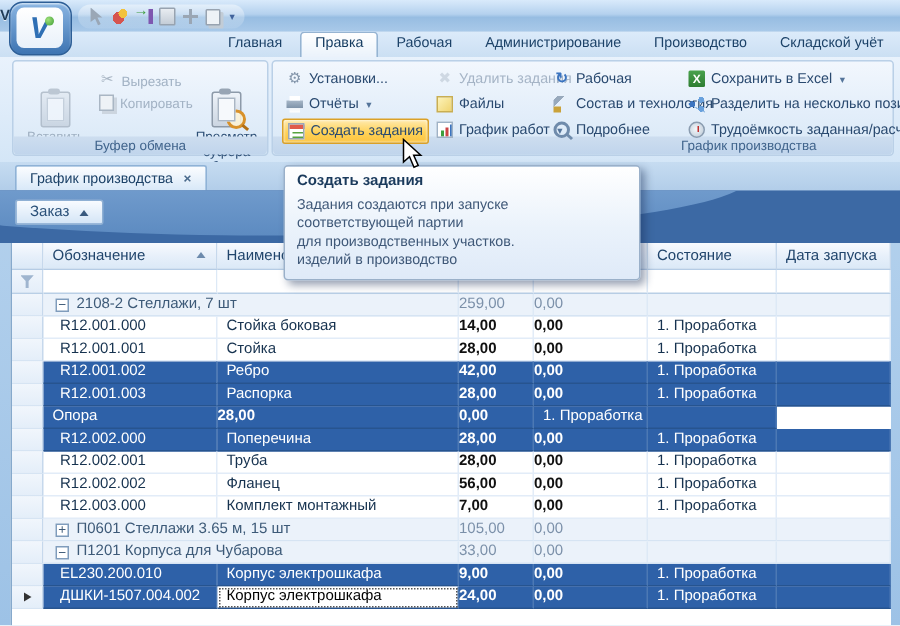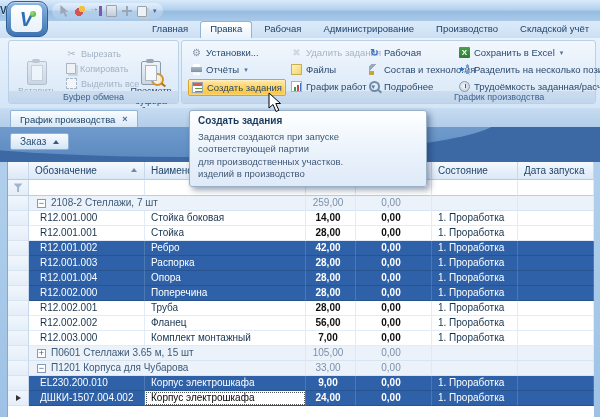--- a/index.html
+++ b/index.html
@@ -133,21 +133,21 @@
   .frow{height:16px;}
   .fcell{background:#fff;border-right:1px solid #dde9f6;border-bottom:1px solid #b9cfe6;box-sizing:border-box;}
   .fcell.ind{background:linear-gradient(#f1f6fc,#e4eef9);border-right:1px solid #c6d8ec;
        display:flex;align-items:center;justify-content:center;}
   .funnel{width:9px;height:9px;background:#9fb5cf;clip-path:polygon(0 5%,100% 5%,62% 48%,62% 100%,40% 100%,40% 48%);}
   .drow{height:15px;font-size:10px;color:#16324f;}
   .cell{padding-left:6px;line-height:14px;border-right:1px solid #e2ecf8;border-bottom:1px solid #e2ecf8;
        white-space:nowrap;overflow:hidden;box-sizing:border-box;}
   .cell.ind{background:linear-gradient(#f1f6fc,#e4eef9);border-right:1px solid #c6d8ec;border-bottom:1px solid #d6e4f3;
        padding:0;display:flex;align-items:center;justify-content:center;}
-  .cell.num{text-align:center;padding-right:5px;padding-left:0;font-weight:bold;color:#101010;}
+  .cell.num{text-align:left;padding-right:5px;padding-left:0;font-weight:bold;color:#101010;}
   .cell.code{padding-left:11px;}
   .drow.sel .cell:not(.ind){background:#2e61a8;color:#fff;border-right-color:#4c79b4;border-bottom-color:#27548f;}
   .drow.sel .cell.num{color:#fff;}
   .drow.grp .cell:not(.ind){background:#ebf2fa;color:#3d5a78;border-right-color:#dde9f6;border-bottom-color:#d6e4f3;}
   .drow.grp .cell.num{font-weight:normal;color:#7b90a9;}
   .glabel{grid-column:2/4;display:flex;align-items:center;}
   .expbox{width:9px;height:9px;flex:none;border:1px solid #7f9cbc;background:#fff;margin:0 5px 0 2px;
        font-size:9px;line-height:7px;text-align:center;color:#3d5a78;box-sizing:border-box;}
   .focus{background:#fff !important;color:#000 !important;outline:1px dotted #555;outline-offset:-2px;}
   .cur-arrow{width:0;height:0;border-left:5px solid #333;border-top:3.5px solid transparent;border-bottom:3.5px solid transparent;}
@@ -203,24 +203,20 @@
       </div>
       <div class="smcol">
         <div class="smbtn disabled">
           <span class="ic ch i-scissors">✂</span>
           <span>Вырезать</span>
         </div>
         <div class="smbtn disabled">
           <span class="i-pages"></span>
           <span>Копировать</span>
         </div>
-        <div class="smbtn disabled">
-          <span class="i-selall"></span>
-          <span>Выделить все</span>
-        </div>
       </div>
       <div class="bigbtn" style="left:115px;width:54px;">
         <div class="clip view">
             <span class="mag"></span>
           </div>
         <span>Просмотр буфера обмена</span>
       </div>
       <div class="rcaption">Буфер обмена</div>
     </div>
 
@@ -358,21 +354,20 @@
           <div class="cell ind"></div>
           <div class="cell code">R12.001.003</div>
           <div class="cell">Распорка</div>
           <div class="cell num">28,00</div>
           <div class="cell num">0,00</div>
           <div class="cell">1. Проработка</div>
           <div class="cell"></div>
         </div>
         <div class="grow drow sel">
           <div class="cell ind"></div>
-          <div class="cell code">R12.001.004</div>
           <div class="cell">Опора</div>
           <div class="cell num">28,00</div>
           <div class="cell num">0,00</div>
           <div class="cell">1. Проработка</div>
           <div class="cell"></div>
         </div>
         <div class="grow drow sel">
           <div class="cell ind"></div>
           <div class="cell code">R12.002.000</div>
           <div class="cell">Поперечина</div>

